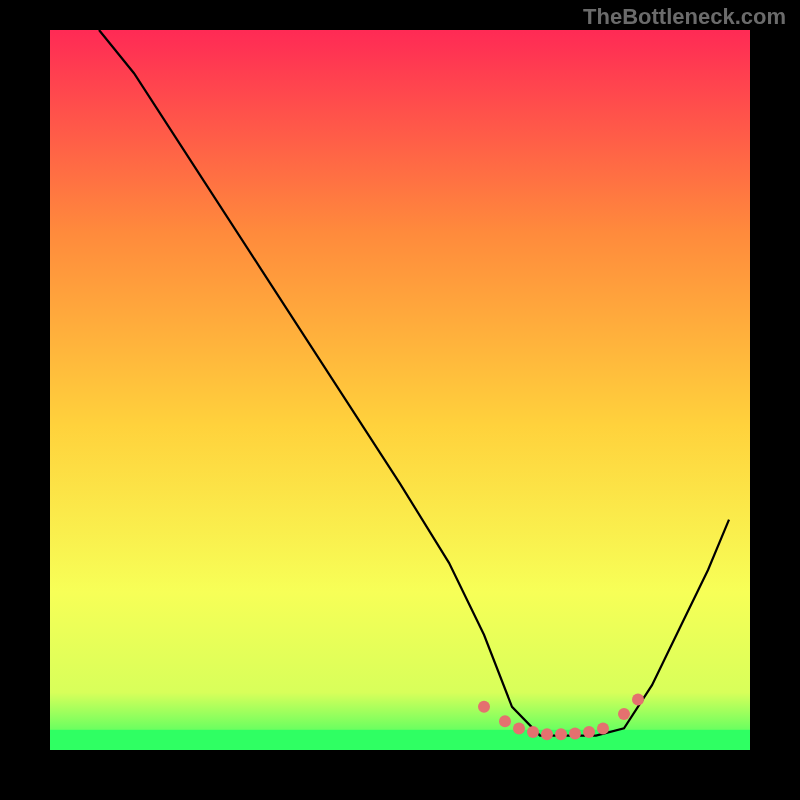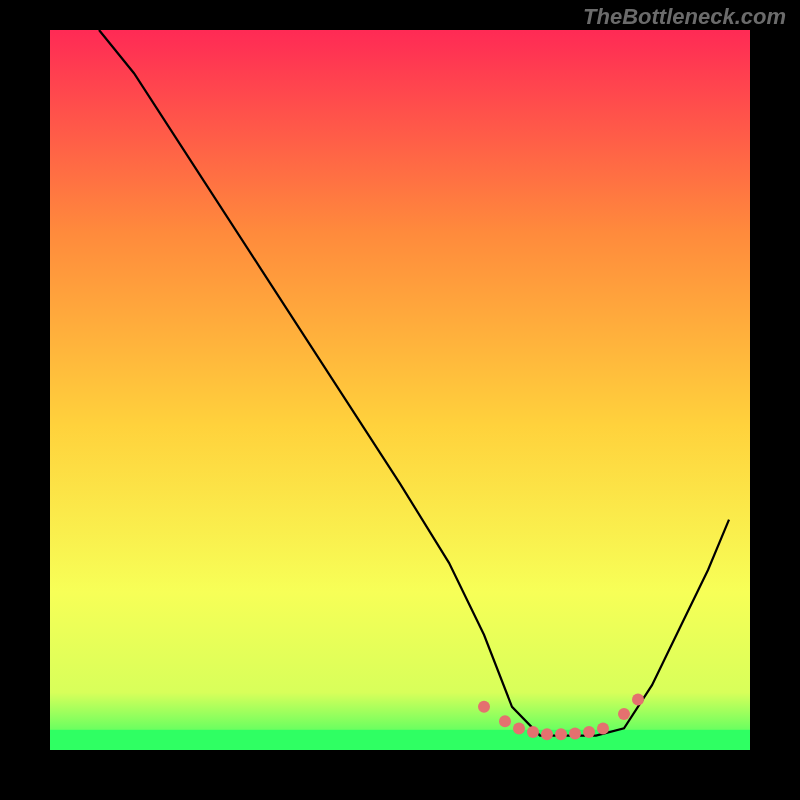--- a/index.html
+++ b/index.html
@@ -19,21 +19,20 @@
   }
   .watermark {
     position: absolute;
     top: 4px;
     right: 14px;
     color: #6b6b6b;
     font-size: 22px;
     font-weight: 600;
     z-index: 3;
     user-select: none;
-    font-style: italic;
   }
   svg {
     position: absolute;
     top: 0;
     left: 0;
   }
 </style>
 </head>
 <body>
 <div class="frame">

